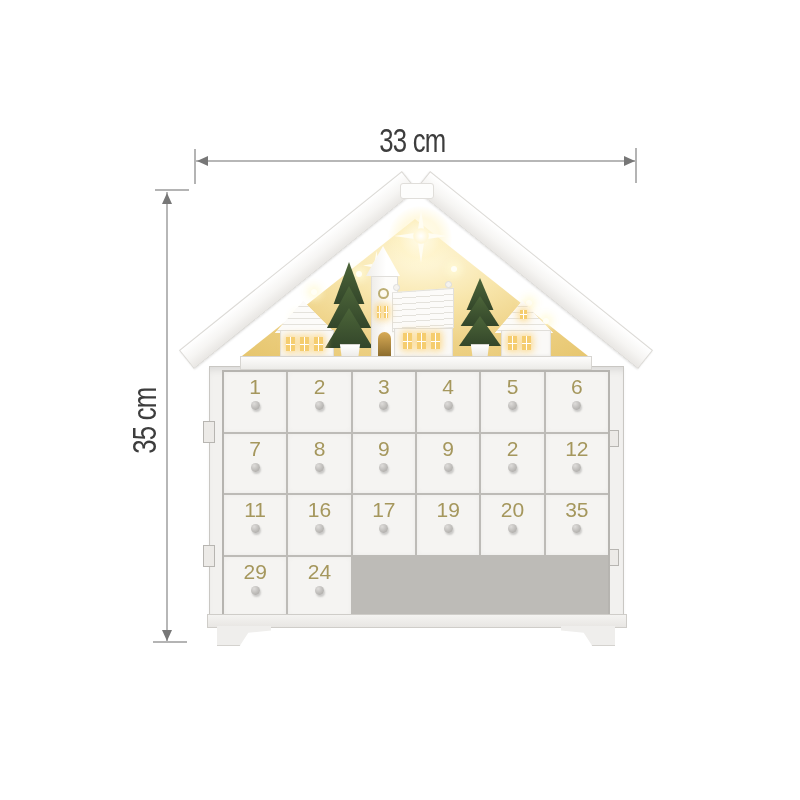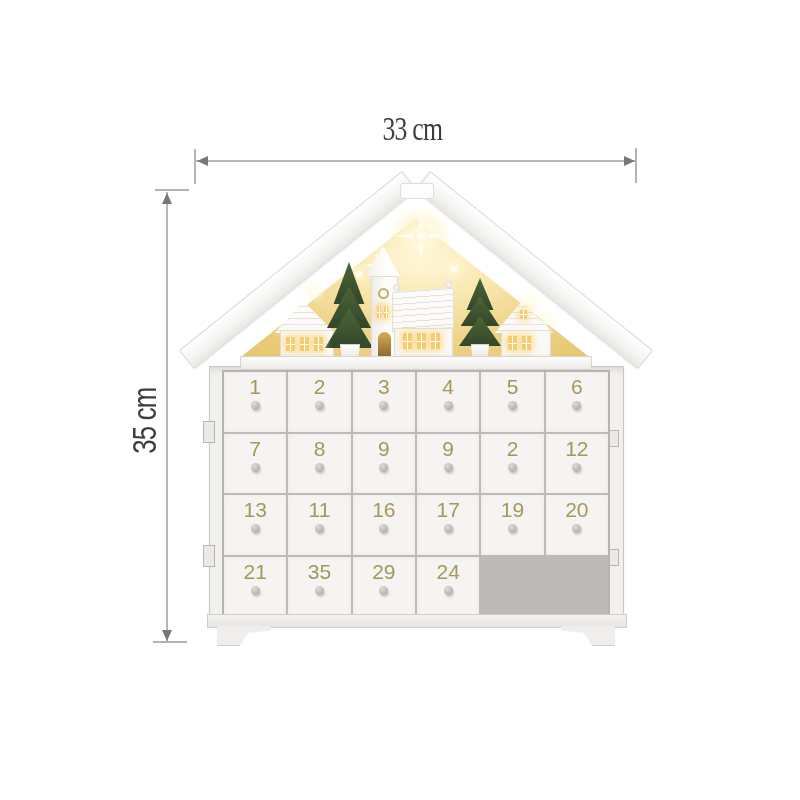--- a/index.html
+++ b/index.html
@@ -88,21 +88,21 @@
   .foot{position:absolute;top:626px;width:54px;height:19px;background:#efeeec;border-bottom:1px solid #d4d2ce;}
   .foot.l{left:217px;clip-path:polygon(0 0,100% 0,100% 22%,58% 34%,42% 100%,0 100%);}
   .foot.r{left:561px;clip-path:polygon(0 22%,0 0,100% 0,100% 100%,58% 100%,42% 34%);}
   .latch{position:absolute;background:#eceae7;border:1px solid #b7b5b1;}
 </style>
 </head>
 <body>
 
 <div class="stage">
 
-  <div class="dim-label" style="left:352px;top:111px;width:120px;font-family:Liberation Serif, serif;">
+  <div class="dim-label" style="left:352px;top:122px;width:120px;">
     <span>33 cm</span>
   </div>
   <div class="dim-line-h"></div>
   <div class="tick-v" style="left:194px;top:149px;"></div>
   <div class="tick-v" style="left:635px;top:148px;"></div>
   <div class="arr left" style="left:197px;top:156px;"></div>
   <div class="arr right" style="left:624px;top:156px;"></div>
 
   <div class="dim-label vert" style="left:95px;top:402px;width:100px;">
     <span>35 cm</span>
@@ -221,45 +221,37 @@
       </div>
       <div class="drawer">
         <div class="drawer-num">2</div>
         <div class="knob"></div>
       </div>
       <div class="drawer">
         <div class="drawer-num">12</div>
         <div class="knob"></div>
       </div>
       <div class="drawer">
-        <div class="drawer-num">13</div>
-        <div class="knob"></div>
-      </div>
-      <div class="drawer">
         <div class="drawer-num">11</div>
         <div class="knob"></div>
       </div>
       <div class="drawer">
         <div class="drawer-num">16</div>
         <div class="knob"></div>
       </div>
       <div class="drawer">
         <div class="drawer-num">17</div>
         <div class="knob"></div>
       </div>
       <div class="drawer">
         <div class="drawer-num">19</div>
         <div class="knob"></div>
       </div>
       <div class="drawer">
         <div class="drawer-num">20</div>
-        <div class="knob"></div>
-      </div>
-      <div class="drawer">
-        <div class="drawer-num">21</div>
         <div class="knob"></div>
       </div>
       <div class="drawer">
         <div class="drawer-num">35</div>
         <div class="knob"></div>
       </div>
       <div class="drawer">
         <div class="drawer-num">29</div>
         <div class="knob"></div>
       </div>

